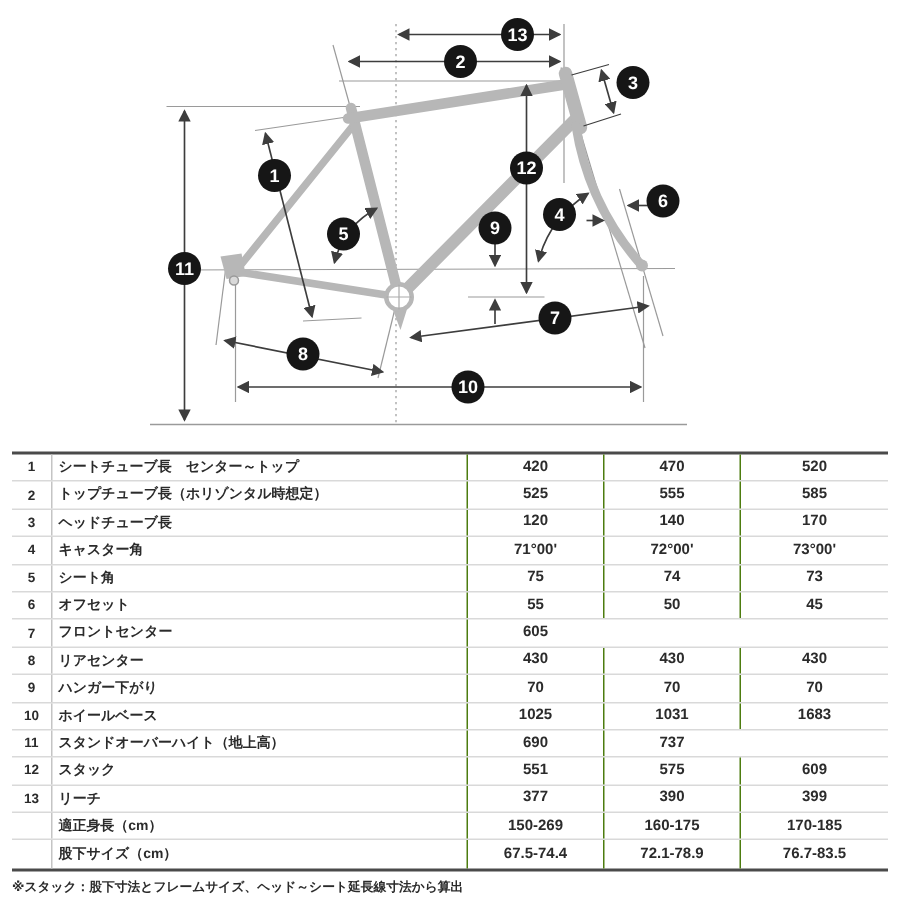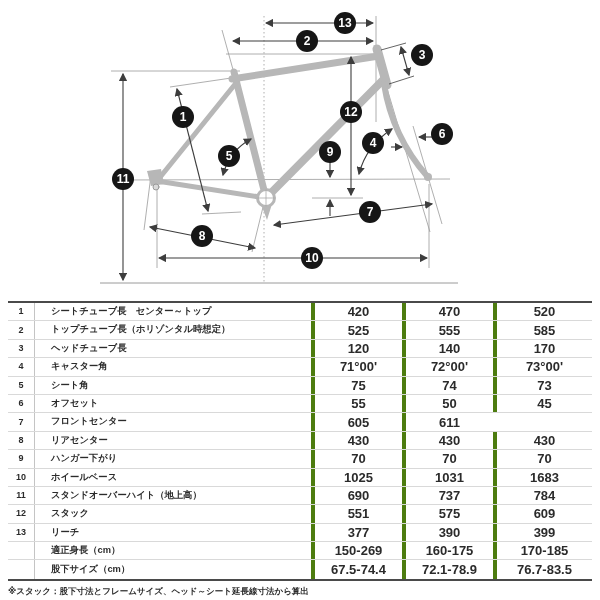--- a/index.html
+++ b/index.html
@@ -6,22 +6,22 @@
     font-family:"Liberation Sans","DejaVu Sans",sans-serif;}
   #stage{position:relative;width:600px;height:600px;background:#fff;}
   svg{display:block;}
   
   .geo-table{margin:1px 8px 0 8px;width:584px;border-top:2px solid #4a4a4a;border-bottom:2px solid #4a4a4a;}
   .tr{display:grid;grid-template-columns:26px 277px 91px 91px 99px;height:18.4px;
       align-items:center;border-bottom:1px solid #d9d9d9;box-sizing:border-box;}
   .tr:last-child{border-bottom:none;}
   .td{color:#2b2b2b;font-weight:bold;line-height:1;white-space:nowrap;overflow:hidden;box-sizing:border-box;height:100%;display:flex;align-items:center;}
   .td.num{font-size:9px;justify-content:center;}
-  .td.label{font-size:9.3px;padding-left:16px;border-left:1px solid #c4c4c4;text-align:center;}
-  .td.val{font-size:13px;justify-content:center;border-left:4px solid #4d7c0f;}
+  .td.label{font-size:9.3px;padding-left:4px;border-left:1px solid #c4c4c4;text-align:center;}
+  .td.val{font-size:10px;justify-content:center;border-left:1px solid #4d7c0f;}
   .footnote{margin:5px 0 0 8px;font-size:8.5px;font-weight:bold;color:#2b2b2b;}
 </style>
 </head>
 <body>
 
 <div id="stage">
 
   <svg id="geo-svg" width="600" height="300" viewBox="0 0 600 300">
     <defs>
       <marker id="ar" viewBox="0 0 10 10" refX="8.5" refY="5" markerWidth="7.5" markerHeight="7.5" orient="auto-start-reverse">
@@ -182,21 +182,20 @@
           <div class="td num">6</div>
           <div class="td label">オフセット</div>
           <div class="td val">55</div>
           <div class="td val">50</div>
           <div class="td val">45</div>
         </div>
         <div class="tr">
           <div class="td num">7</div>
           <div class="td label">フロントセンター</div>
           <div class="td val">605</div>
-          <div class="td val">611</div>
         </div>
         <div class="tr">
           <div class="td num">8</div>
           <div class="td label">リアセンター</div>
           <div class="td val">430</div>
           <div class="td val">430</div>
           <div class="td val">430</div>
         </div>
         <div class="tr">
           <div class="td num">9</div>
@@ -210,21 +209,20 @@
           <div class="td label">ホイールベース</div>
           <div class="td val">1025</div>
           <div class="td val">1031</div>
           <div class="td val">1683</div>
         </div>
         <div class="tr">
           <div class="td num">11</div>
           <div class="td label">スタンドオーバーハイト（地上高）</div>
           <div class="td val">690</div>
           <div class="td val">737</div>
-          <div class="td val">784</div>
         </div>
         <div class="tr">
           <div class="td num">12</div>
           <div class="td label">スタック</div>
           <div class="td val">551</div>
           <div class="td val">575</div>
           <div class="td val">609</div>
         </div>
         <div class="tr">
           <div class="td num">13</div>

